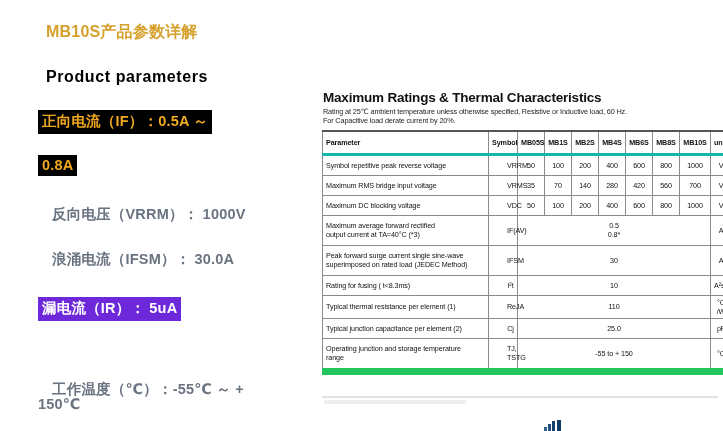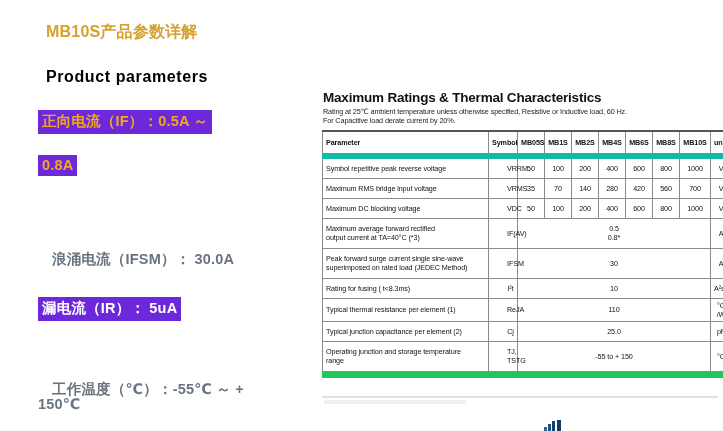--- a/index.html
+++ b/index.html
@@ -55,21 +55,21 @@
     letter-spacing: 0.2px;
   }
 
   .spec-plain {
     color: #6a7380;
     font-weight: bold;
     left: 52px;
   }
 
   .spec-hl-orange {
-    background: #6d28d9;
+    background: #000000;
     color: #f0a91e;
     font-weight: bold;
     padding: 2px 4px 3px 4px;
     left: 38px;
   }
 
   .spec-hl-white {
     background: #6d28d9;
     color: #ffffff;
     font-weight: bold;
@@ -124,21 +124,21 @@
     border: 1px solid #8a8a8a;
     padding: 2px 3px;
     vertical-align: middle;
     line-height: 1.25;
     letter-spacing: -0.1px;
   }
   table.ratings thead th {
     font-weight: bold;
     text-align: left;
     border-top: 2px solid #555;
-    border-bottom: 6px solid #14b8a6;
+    border-bottom: 3px solid #14b8a6;
     height: 17px;
   }
   table.ratings thead th.c { text-align: center; }
 
   table.ratings tbody td      { text-align: center; height: 15px; }
   table.ratings tbody td.par  { text-align: left; }
   table.ratings tbody td.sym  { text-align: center; padding-left: 18px; }
   table.ratings tbody td.unit { text-align: center; }
   table.ratings tbody tr.tall td { height: 25px; }
 
@@ -184,20 +184,21 @@
 <div id="left-panel">
 
   <div class="page-title">MB10S产品参数详解</div>
 
   <div class="page-subtitle">Product  parameters</div>
 
   <div class="spec-line spec-hl-orange" id="spec-if-1">正向电流（IF）：0.5A ～</div>
 
   <div class="spec-line spec-hl-orange" id="spec-if-2">0.8A</div>
 
+  <div class="spec-line spec-plain" id="spec-vrrm">反向电压（VRRM）： 1000V</div>
 
   <div class="spec-line spec-plain" id="spec-ifsm">浪涌电流（IFSM）： 30.0A</div>
 
   <div class="spec-line spec-hl-white" id="spec-ir">漏电流（IR）： 5uA</div>
 
   <div class="spec-line spec-plain" id="spec-temp-1">工作温度（℃）：-55℃ ～ +</div>
 
   <div class="spec-line spec-plain" id="spec-temp-2">150℃</div>
 </div>
 

